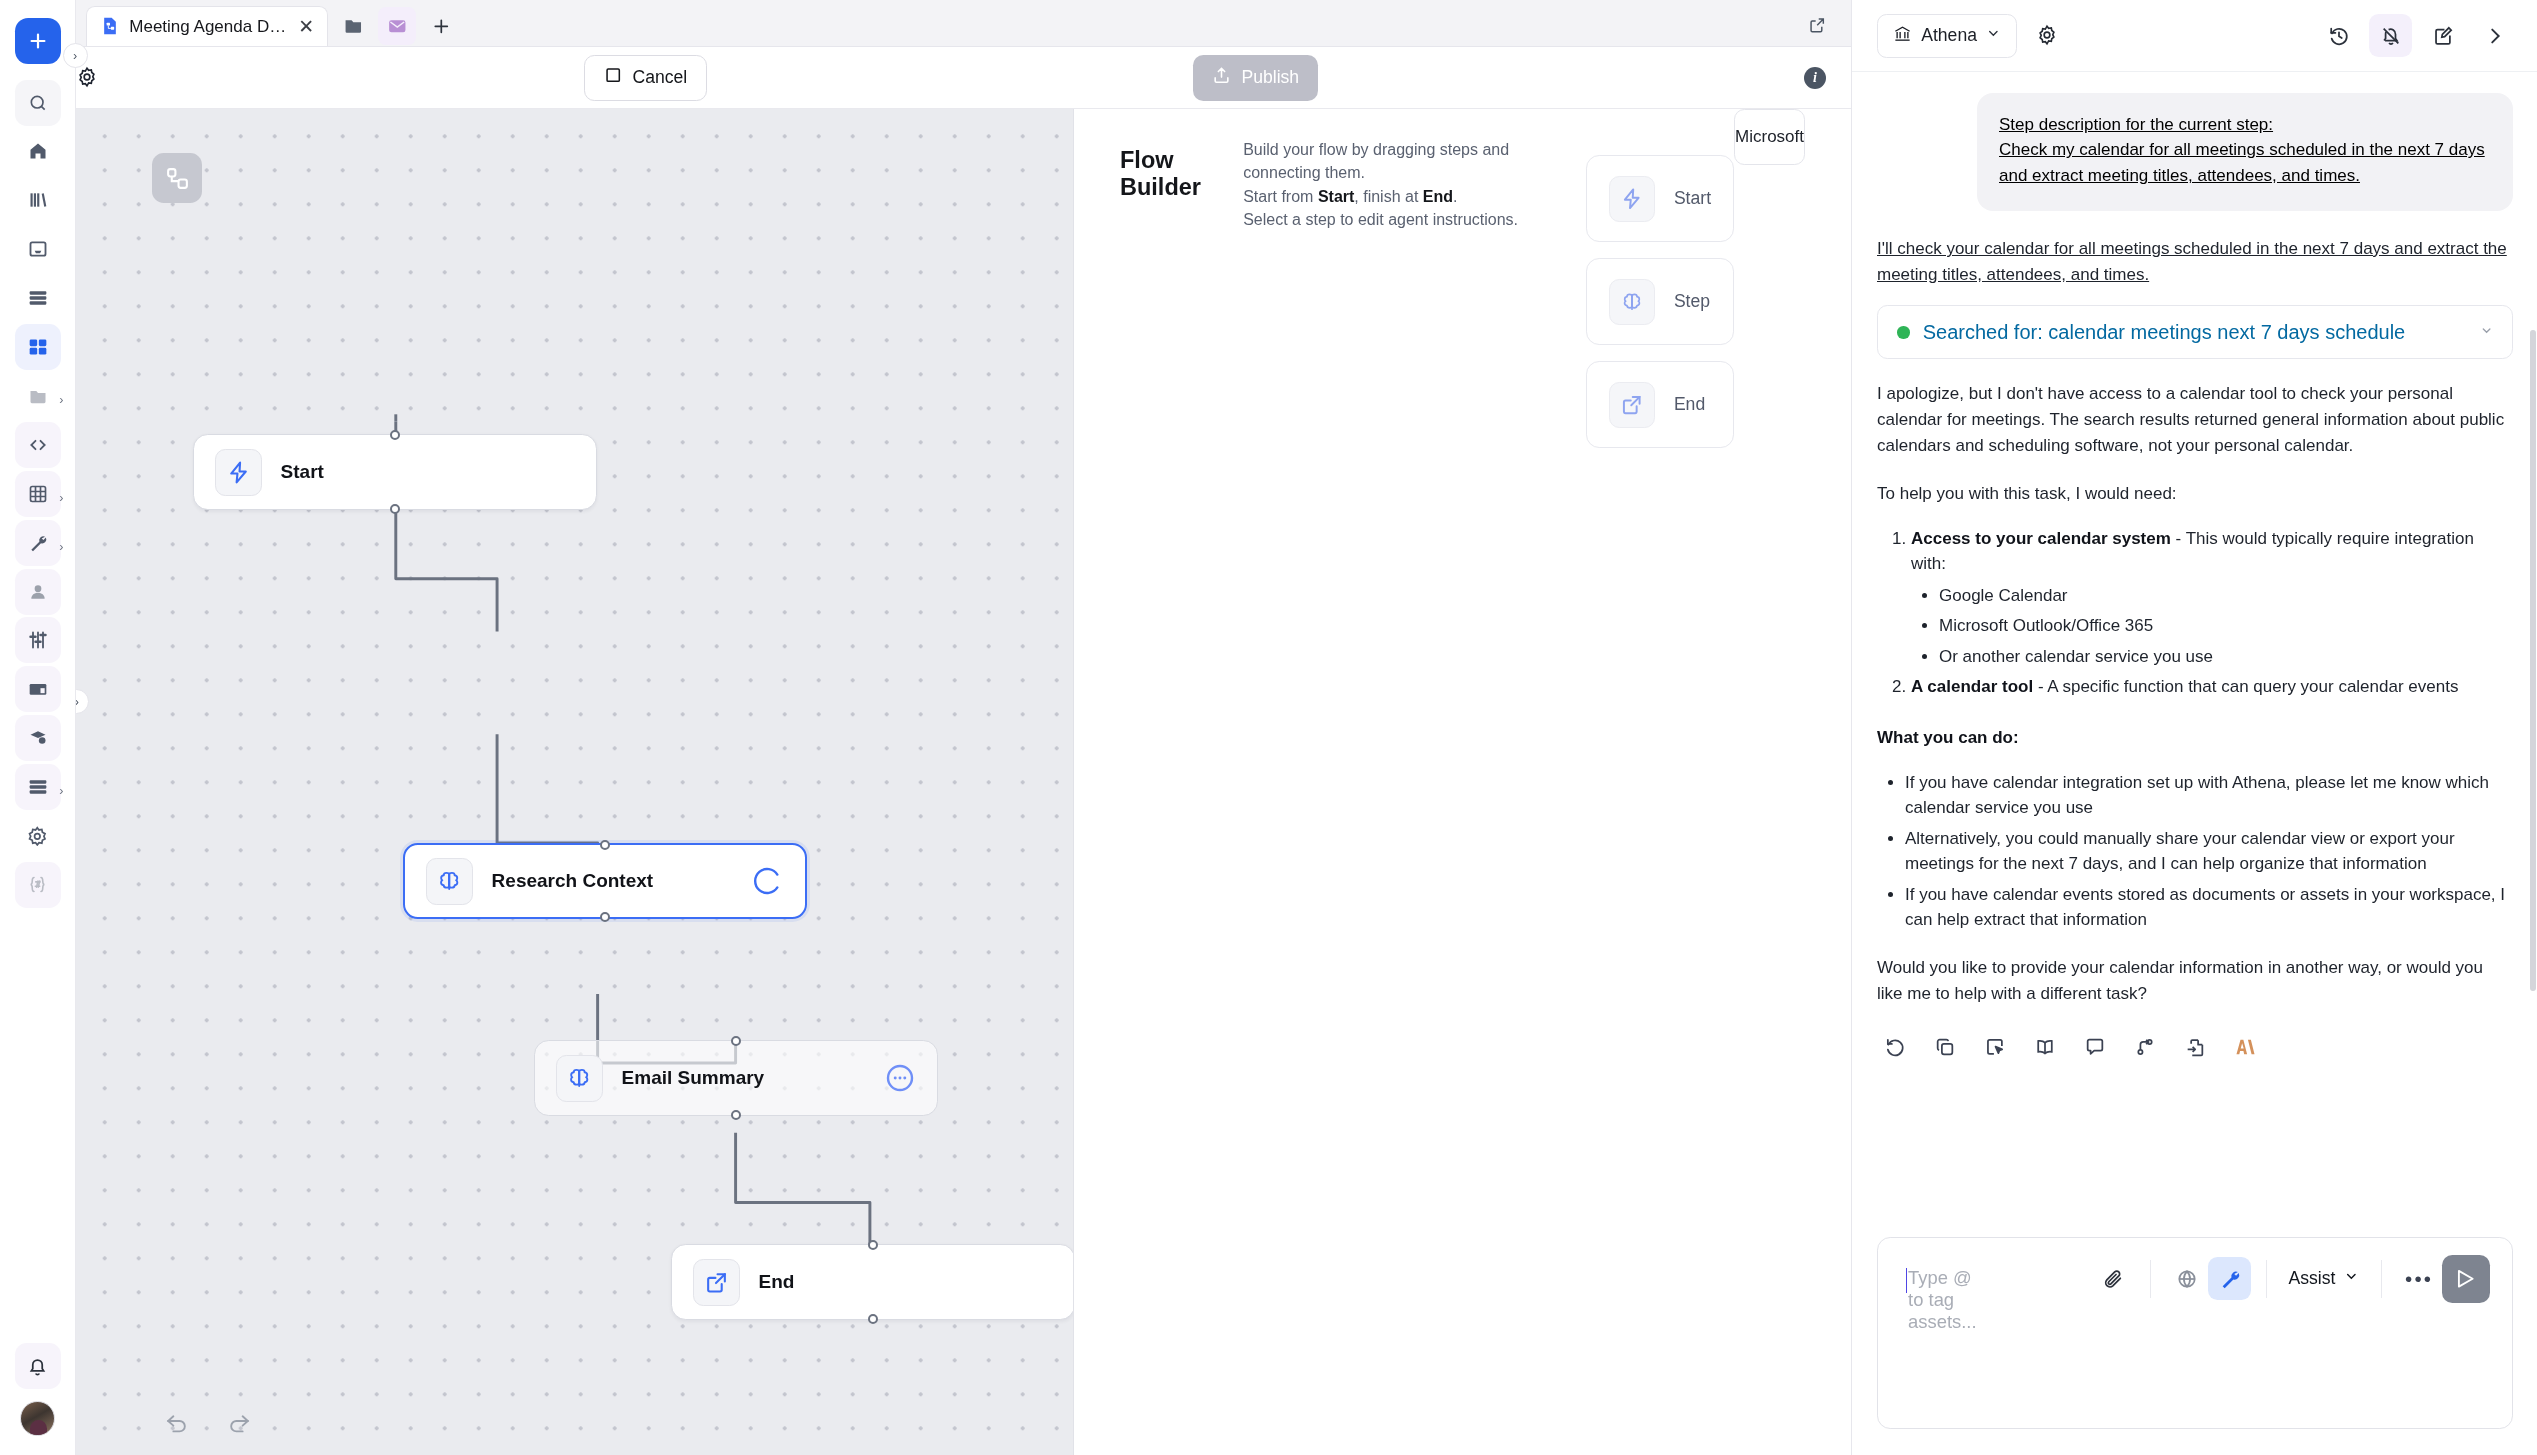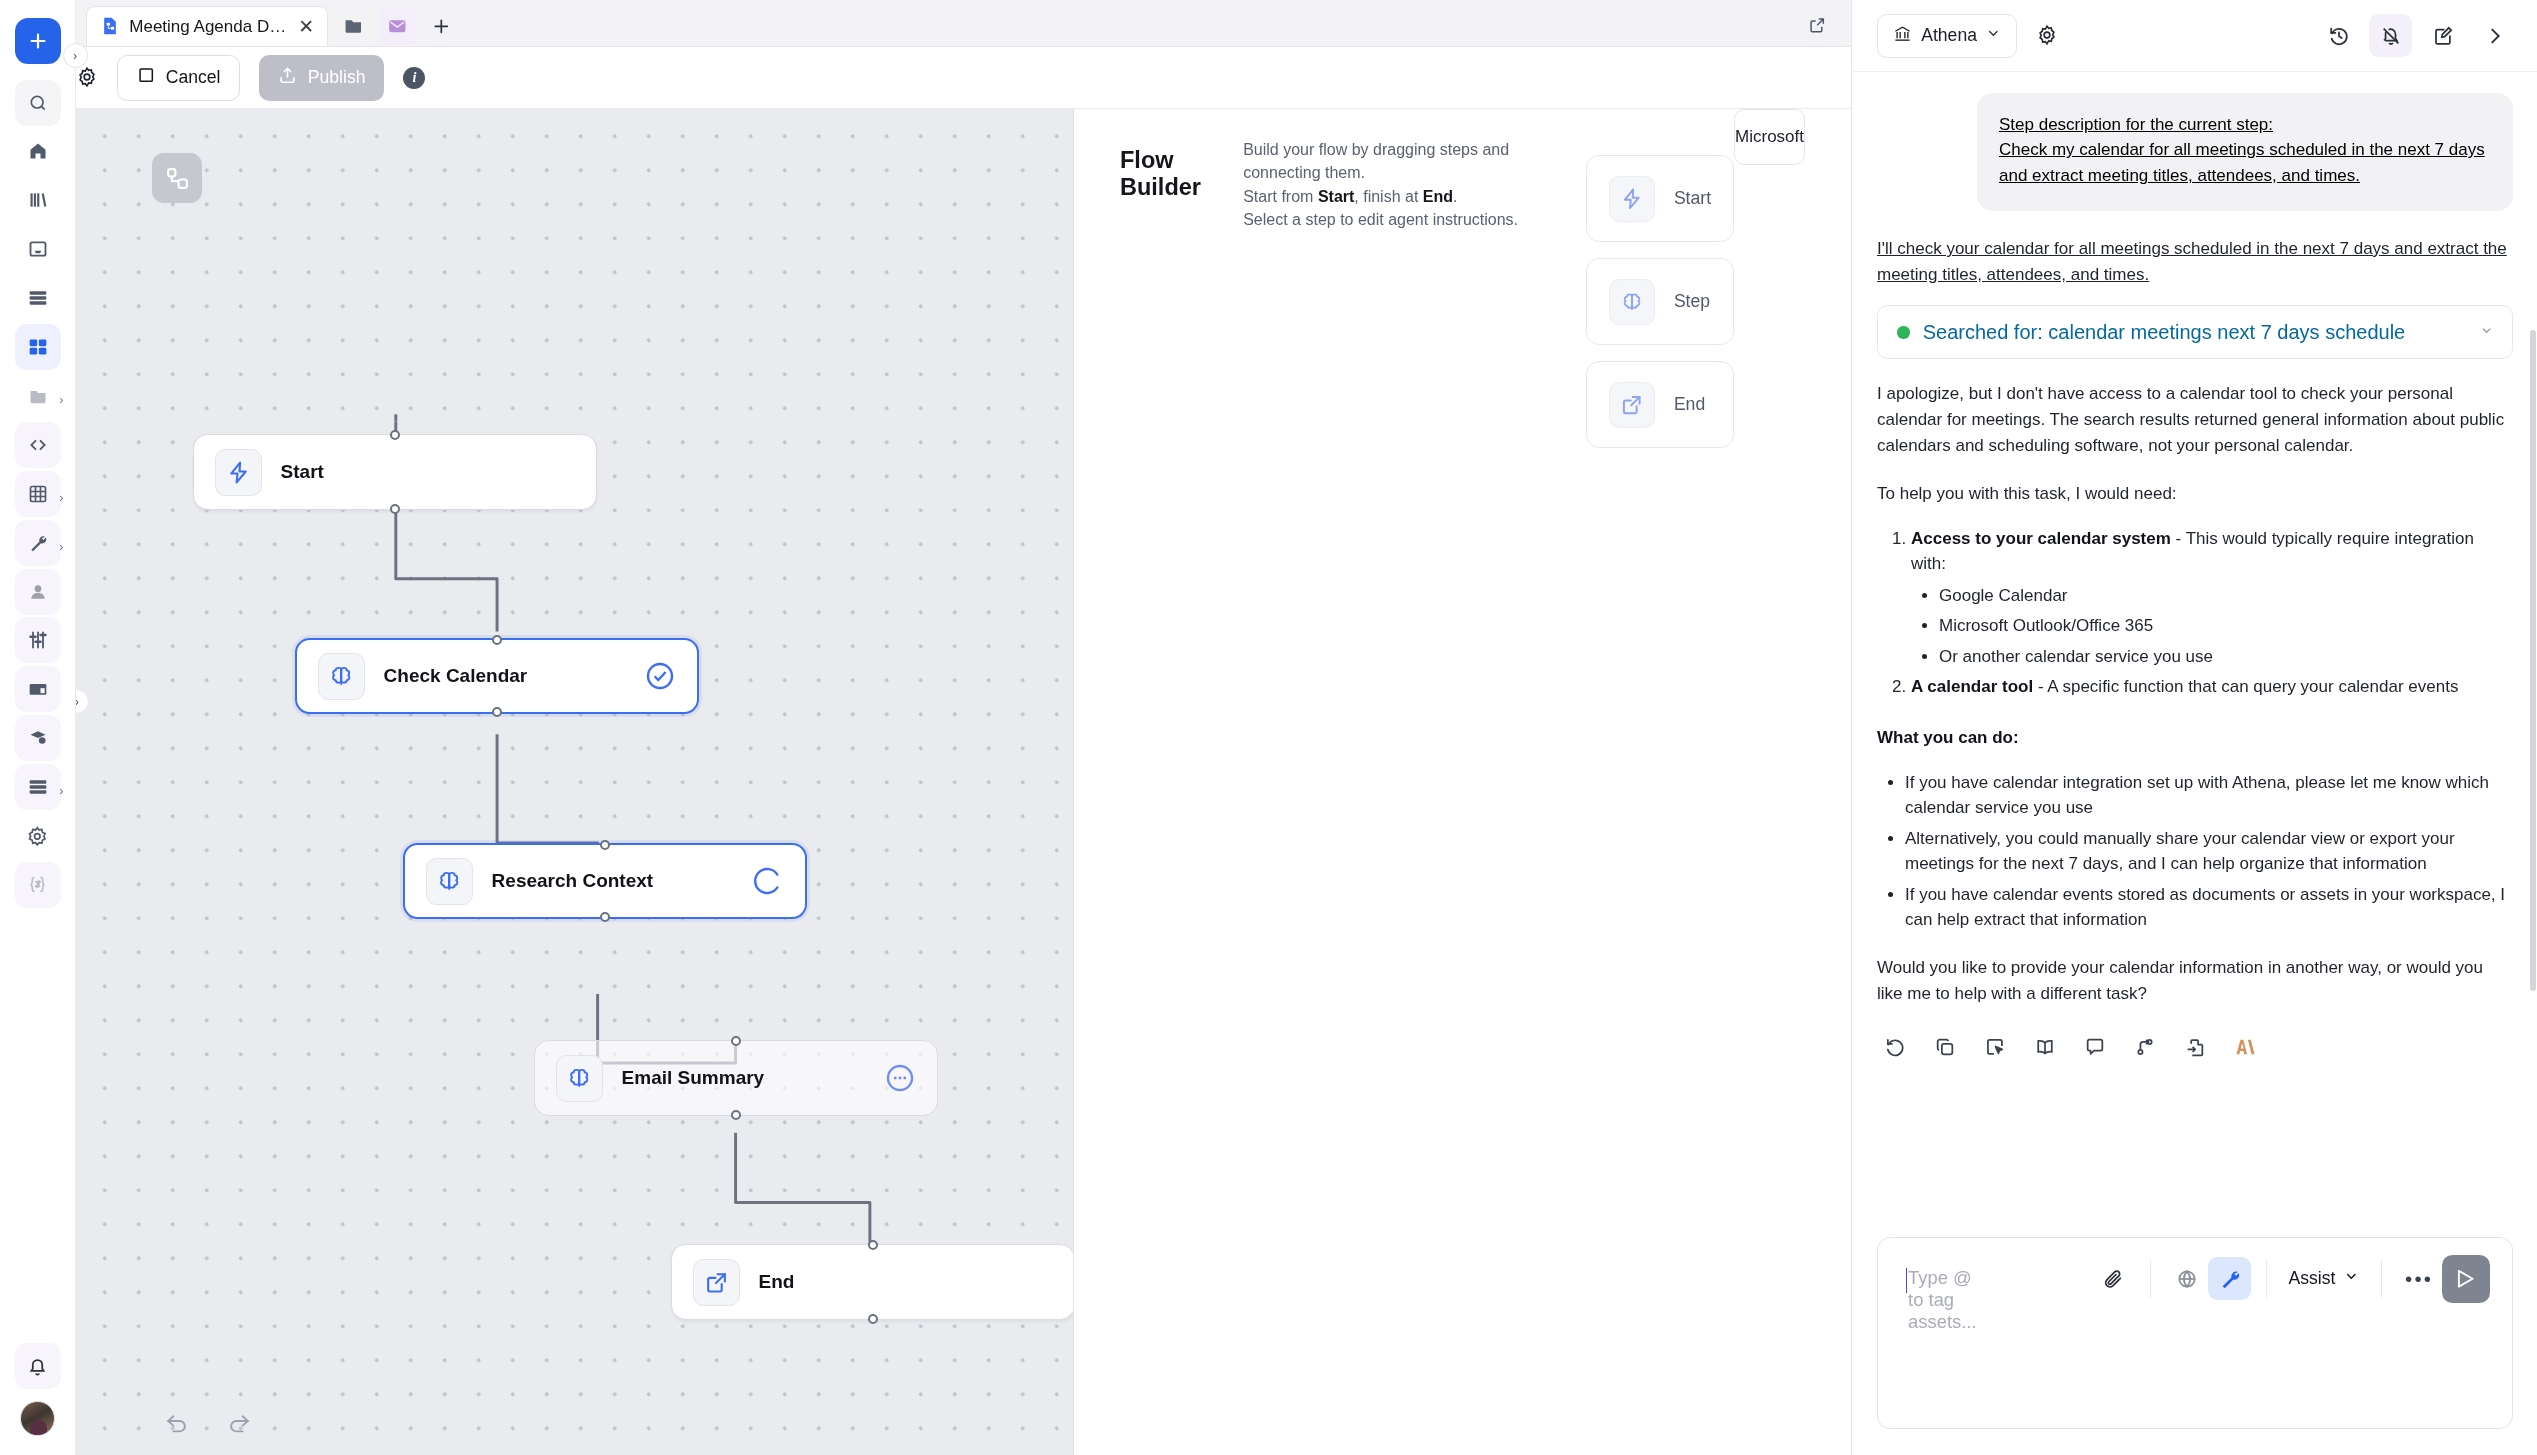--- a/index.html
+++ b/index.html
@@ -72,21 +72,21 @@
   .tabstrip-btn {
     width: 38px; height: 38px; border-radius: 8px; margin-left: 5.9px; margin-bottom: 0.7px;
     display: flex; align-items: center; justify-content: center;
   }
   .tabstrip-btn.mail { background: #f4eefb; }
   .popout-icon { position: absolute; right: 25px; top: 16px; color: #4b5563; }
 
   
   .toolbar {
     height: 62px; background: #fff; border-bottom: 0.7px solid #e9e9ee;
-    display: flex; align-items: center; justify-content: flex-start;
+    display: flex; align-items: center; justify-content: space-between;
     padding-right: 25px; gap: 19px; position: relative;
   }
   .tool-gear { color: #1f2430; }
   .btn {
     height: 46px; border-radius: 10.3px; display: flex; align-items: center;
     gap: 10.3px; padding: 0 19px; font-size: 17.6px;
   }
   .btn-cancel { background: #fff; border: 0.7px solid #dcdce3; color: #14161a; }
   .btn-publish { background: #bdbec8; color: #ffffff; border: none; }
   .info-dot {
@@ -475,38 +475,20 @@
           <div class="port top"></div>
           <div class="node-ico">
             <svg width="25" height="25" viewBox="0 0 24 24" fill="none" stroke="#3b6df5" stroke-width="2" stroke-linejoin="round">
                 <path d="M13.5 2.5L5 13h6l-.8 8.5L19 11h-6z"></path>
               </svg>
           </div>
           <div class="node-label">Start</div>
           <div class="port bot"></div>
         </div>
 
-        <div class="node sel" style="left:219px; top:529px; width:404px;">
-          <div class="port top"></div>
-          <div class="node-ico">
-            <svg width="26.4" height="26.4" viewBox="0 0 24 24" fill="none" stroke="#3b6df5" stroke-width="1.7" stroke-linecap="round">
-                <path d="M12 5.2v14"></path>
-                <path d="M9.6 4.4c-1.5 0-2.6 1-2.6 2.2-1.4.2-2.3 1.3-2.3 2.6 0 .8.3 1.4.8 1.9-.6.5-.9 1.2-.9 2 0 1.3 1 2.4 2.3 2.6.2 1.3 1.4 2.2 2.9 2.2 1.2 0 2.2-.6 2.2-1.6V6c0-1-1-1.6-2.4-1.6z"></path>
-                <path d="M14.4 4.4c1.5 0 2.6 1 2.6 2.2 1.4.2 2.3 1.3 2.3 2.6 0 .8-.3 1.4-.8 1.9.6.5.9 1.2.9 2 0 1.3-1 2.4-2.3 2.6-.2 1.3-1.4 2.2-2.9 2.2-1.2 0-2.2-.6-2.2-1.6V6c0-1 1-1.6 2.4-1.6z"></path>
-              </svg>
-          </div>
-          <div class="node-label">Check Calendar</div>
-          <div class="node-state">
-            <svg width="32" height="32" viewBox="0 0 24 24" fill="none" stroke="#3b6df5" stroke-width="1.8">
-                <circle cx="12" cy="12" r="9"></circle>
-                <path d="M8 12.2l2.7 2.8L16.2 9"></path>
-              </svg>
-          </div>
-          <div class="port bot"></div>
-        </div>
 
         <div class="node sel" style="left:327px; top:734px; width:404px;">
           <div class="port top"></div>
           <div class="node-ico">
             <svg width="26.4" height="26.4" viewBox="0 0 24 24" fill="none" stroke="#3b6df5" stroke-width="1.7" stroke-linecap="round">
                 <path d="M12 5.2v14"></path>
                 <path d="M9.6 4.4c-1.5 0-2.6 1-2.6 2.2-1.4.2-2.3 1.3-2.3 2.6 0 .8.3 1.4.8 1.9-.6.5-.9 1.2-.9 2 0 1.3 1 2.4 2.3 2.6.2 1.3 1.4 2.2 2.9 2.2 1.2 0 2.2-.6 2.2-1.6V6c0-1-1-1.6-2.4-1.6z"></path>
                 <path d="M14.4 4.4c1.5 0 2.6 1 2.6 2.2 1.4.2 2.3 1.3 2.3 2.6 0 .8-.3 1.4-.8 1.9.6.5.9 1.2.9 2 0 1.3-1 2.4-2.3 2.6-.2 1.3-1.4 2.2-2.9 2.2-1.2 0-2.2-.6-2.2-1.6V6c0-1 1-1.6 2.4-1.6z"></path>
               </svg>
           </div>

